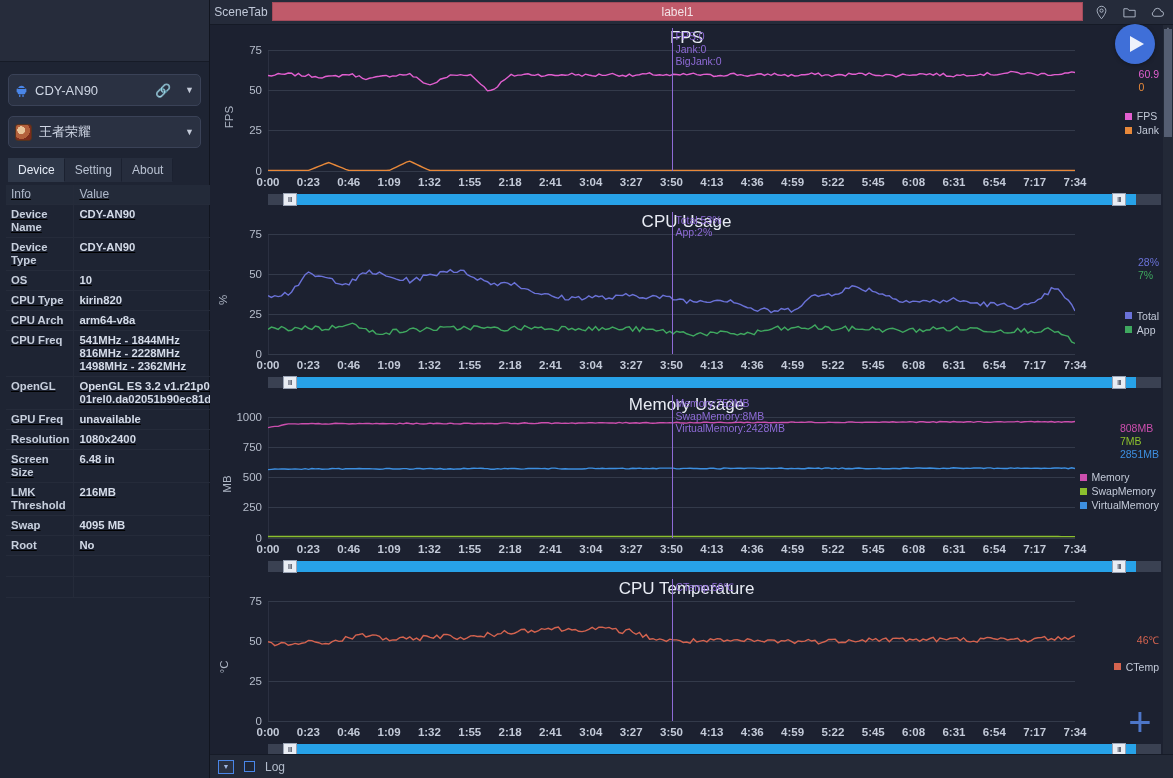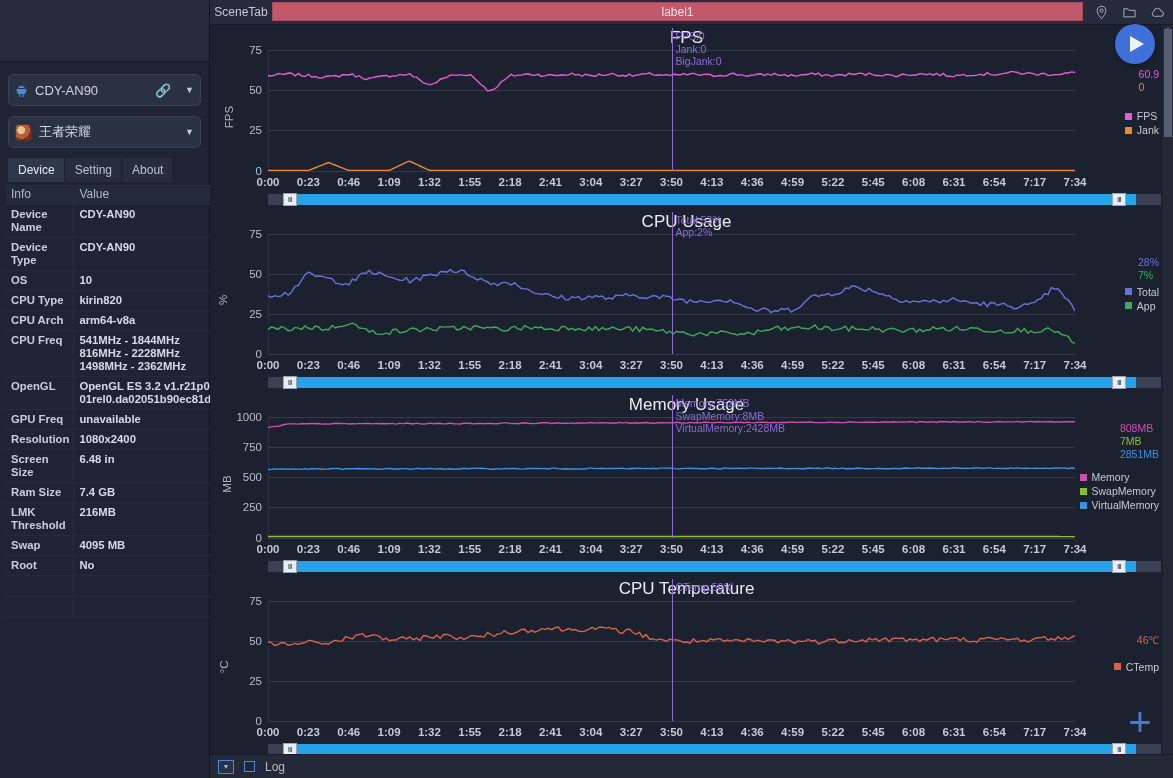--- a/index.html
+++ b/index.html
@@ -40,21 +40,21 @@
   }
 
   .tabs { display: flex; margin: 6px 0 0 2px; gap: 0; }
   .tab {
     padding: 4px 9px; font-size: 12px; color: #b9c2d2;
     background: #262d3d; border: 1px solid #39415500; border-right: 1px solid #1b2130;
     cursor: pointer;
   }
   .tab.active { background: #2f3849; color: #e4eaf5; }
 
-  table.info { width: 100%; border-collapse: collapse; margin-top: 3px; }
+  table.info { width: 100%; border-collapse: collapse; margin-top: 3px; text-decoration: underline; }
   table.info td {
     font-size: 11.3px; font-weight: bold; color: #c7cfdd;
     padding: 3px 4px 3px 5px; border-bottom: 1px solid #252b3a;
     vertical-align: top; line-height: 13px;
   }
   table.info tr.head td { color: #aeb8c9; background: #232a39; font-weight: normal; font-size: 12px;}
   table.info td.k { width: 101px; border-right: 1px solid #252b3a; }
   table.info td.v { color: #d4dbe8; }
   table.info tr.blank td { height: 21px; }
 
@@ -223,24 +223,20 @@
               <td class="k">GPU Freq</td>
               <td class="v">unavailable</td>
             </tr>
             <tr>
               <td class="k">Resolution</td>
               <td class="v">1080x2400</td>
             </tr>
             <tr>
               <td class="k">Screen Size</td>
               <td class="v">6.48 in</td>
-            </tr>
-            <tr>
-              <td class="k">Ram Size</td>
-              <td class="v">7.4 GB</td>
             </tr>
             <tr>
               <td class="k">LMK Threshold</td>
               <td class="v">216MB</td>
             </tr>
             <tr>
               <td class="k">Swap</td>
               <td class="v">4095 MB</td>
             </tr>
             <tr>
@@ -386,21 +382,21 @@
             <div class="cursor-line" style="left:50%"></div>
             <div class="cursor-text" style="left:calc(50% + 4px);color:#8e6bd6">
               <div>Total:53%</div>
               <div>App:2%</div>
             </div>
           </div>
           <div class="right-vals" style="top:47px">
             <div style="color:#6a72d8">28%</div>
             <div style="color:#3fa85f">7%</div>
           </div>
-          <div class="legend" style="top:76px">
+          <div class="legend" style="top:100px">
             <div class="li">
               <span class="sw" style="background:#6a72d8"></span>
               <span>Total</span>
             </div>
             <div class="li">
               <span class="sw" style="background:#3fa85f"></span>
               <span>App</span>
             </div>
           </div>
           <div class="slider">

